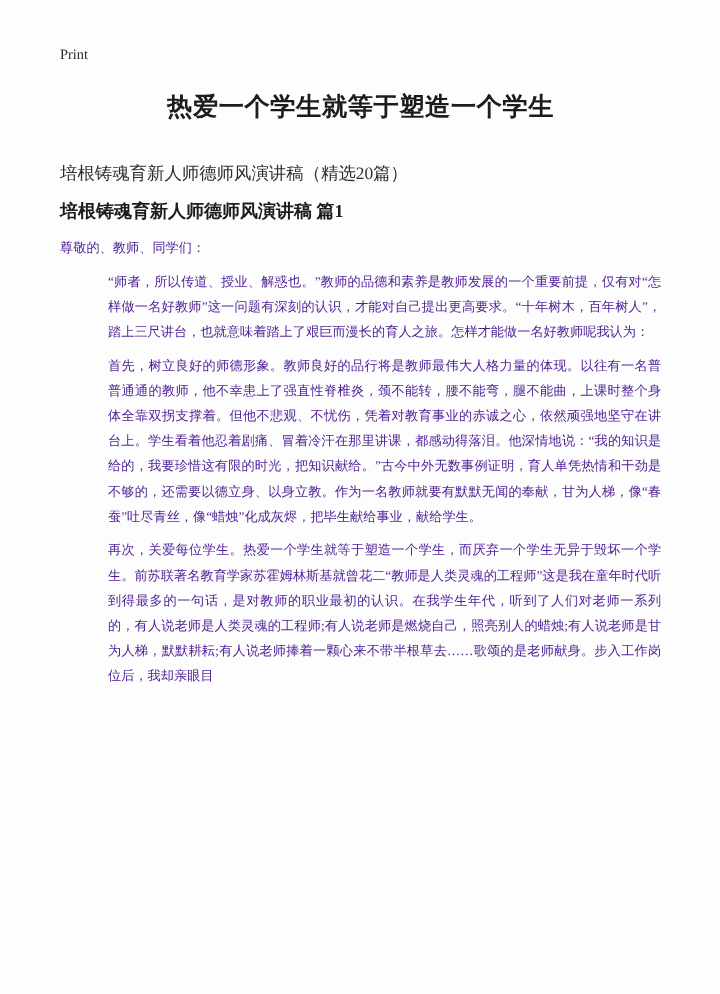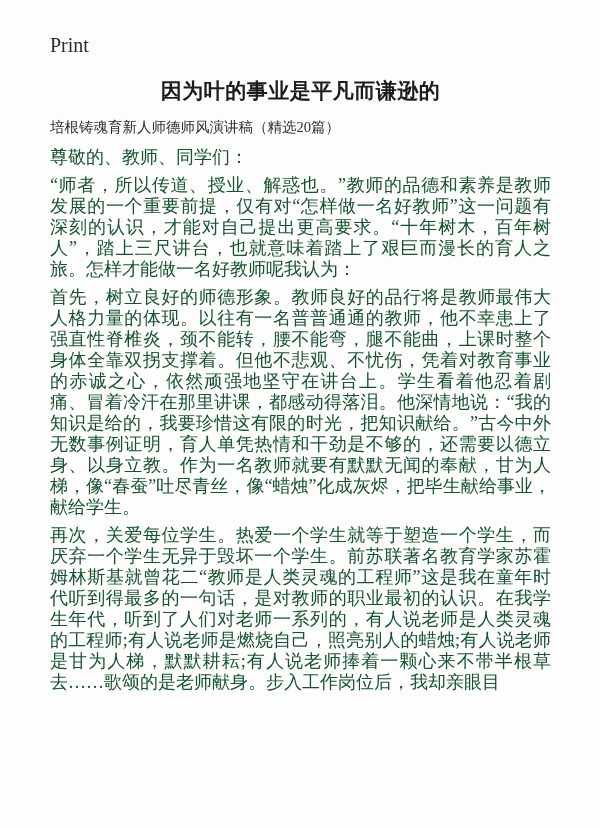--- a/index.html
+++ b/index.html
@@ -12,68 +12,69 @@
     position: relative;
     width: 600px;
     height: 828px;
     overflow: hidden;
     background: #fdfdfd;
     color: #2e2e2e;
     padding: 36px 49px 0 50px;
   }
   .print-link {
     display: inline-block;
-    font-size: 20px;
+    font-size: 12px;
     line-height: 18px;
     color: #2b2b2b;
     text-decoration: none;
     cursor: pointer;
   }
   .doc-title {
     margin-top: 21px;
     text-align: center;
     font-size: 21px;
     line-height: 28px;
     font-weight: bold;
     color: #1c1c1c;
     letter-spacing: 0.5px;
   }
   .doc-subtitle {
-    margin-top: 12px;
+    margin-top: 32px;
     font-size: 14.5px;
     line-height: 21px;
     color: #2e2e2e;
   }
   .section-heading {
     margin-top: 11px;
     font-size: 15px;
     line-height: 21px;
     font-weight: bold;
     color: #1c1c1c;
   }
   .body-para {
     margin-top: 9px;
-    font-size: 18px;
+    font-size: 11px;
     line-height: 21px;
-    color: #14532d;
+    color: #4c1d95;
     text-align: justify;
   }
-  .body-para.flow { margin-top: 7px; }
+  .body-para.flow { margin-top: 7px; margin-left: 40px; }
 </style>
 </head>
 <body>
 
 <div class="page">
 
   <a class="print-link">Print</a>
 
-  <h1 class="doc-title">因为叶的事业是平凡而谦逊的</h1>
+  <h1 class="doc-title">热爱一个学生就等于塑造一个学生</h1>
 
   <p class="doc-subtitle">培根铸魂育新人师德师风演讲稿（精选20篇）</p>
 
+  <h2 class="section-heading">培根铸魂育新人师德师风演讲稿 篇1</h2>
 
   <p class="body-para">尊敬的、教师、同学们：</p>
 
 
 
   <p class="body-para flow">“师者，所以传道、授业、解惑也。”教师的品德和素养是教师发展的一个重要前提，仅有对“怎样做一名好教师”这一问题有深刻的认识，才能对自己提出更高要求。“十年树木，百年树人”，踏上三尺讲台，也就意味着踏上了艰巨而漫长的育人之旅。怎样才能做一名好教师呢我认为：</p>
 
   <p class="body-para flow">首先，树立良好的师德形象。教师良好的品行将是教师最伟大人格力量的体现。以往有一名普普通通的教师，他不幸患上了强直性脊椎炎，颈不能转，腰不能弯，腿不能曲，上课时整个身体全靠双拐支撑着。但他不悲观、不忧伤，凭着对教育事业的赤诚之心，依然顽强地坚守在讲台上。学生看着他忍着剧痛、冒着冷汗在那里讲课，都感动得落泪。他深情地说：“我的知识是给的，我要珍惜这有限的时光，把知识献给。”古今中外无数事例证明，育人单凭热情和干劲是不够的，还需要以德立身、以身立教。作为一名教师就要有默默无闻的奉献，甘为人梯，像“春蚕”吐尽青丝，像“蜡烛”化成灰烬，把毕生献给事业，献给学生。</p>
 
 

